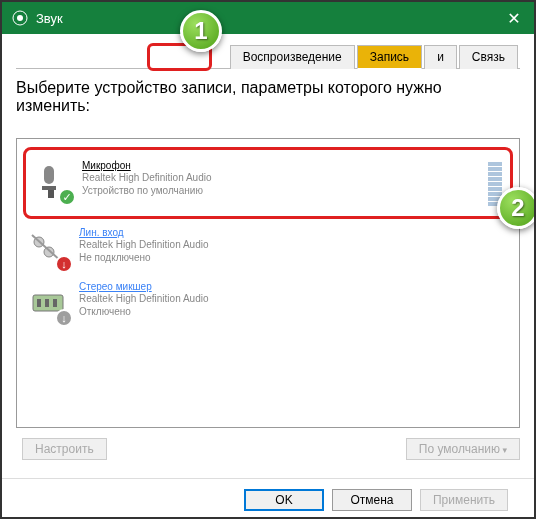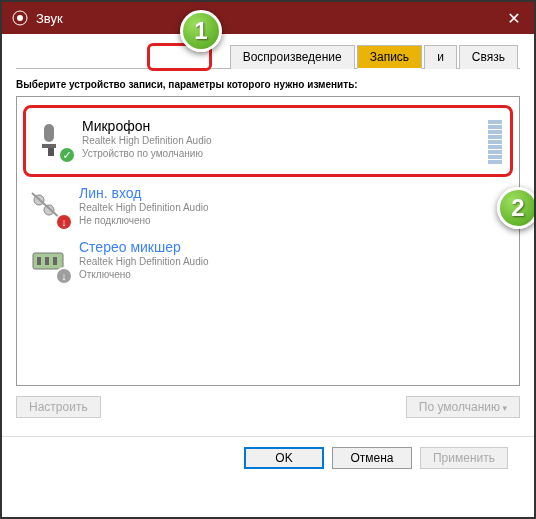--- a/index.html
+++ b/index.html
@@ -1,50 +1,50 @@
 <!DOCTYPE html>
 <html><head>
   <meta charset="utf-8">
   <style>
     * { margin: 0; padding: 0; box-sizing: border-box; }
     body { font-family: 'Segoe UI', Tahoma, sans-serif; font-size: 12px; background: #fff; width: 536px; height: 519px; position: relative; border: 2px solid #333; }
     
-    .titlebar { background: #7f1d1d; color: #fff; height: 32px; display: flex; align-items: center; padding: 0 10px; }
+    .titlebar { background: #15803d; color: #fff; height: 32px; display: flex; align-items: center; padding: 0 10px; }
     .titlebar-icon { width: 16px; height: 16px; margin-right: 8px; }
     .titlebar-title { flex: 1; font-size: 13px; }
     .close-btn { width: 40px; height: 32px; display: flex; align-items: center; justify-content: center; margin-right: -10px; cursor: pointer; font-size: 16px; color: #fff; }
     
     .content { padding: 10px 14px; }
     
     .tabs { display: flex; border-bottom: 1px solid #bbb; margin-bottom: 8px; position: relative; justify-content: flex-end; }
     .tab { padding: 4px 12px; border: 1px solid #bbb; border-bottom: none; background: #f0f0f0; margin-right: 2px; font-size: 12px; cursor: pointer; position: relative; top: 1px; }
     .tab.active { background: #eab308; border-bottom: 1px solid #fff; z-index: 1; }
     
-    .instruction { font-size: 10px; margin-bottom: 4px; padding: 2px 0; font-weight: bold; }
+    .instruction { font-size: 16px; margin-bottom: 21px; padding: 2px 0; }
     
     .device-list { border: 1px solid #999; background: #fff; height: 290px; padding: 6px; overflow: auto; }
     
     .device { display: flex; align-items: flex-start; padding: 6px 4px; position: relative; }
     .device.highlighted { border: 3px solid #e02020; border-radius: 8px; padding: 10px 4px; margin: 2px 0; }
     
     .device-icon { width: 42px; height: 42px; margin-right: 10px; position: relative; flex-shrink: 0; }
     .status-badge { position: absolute; bottom: -4px; right: -4px; width: 18px; height: 18px; border-radius: 50%; display: flex; align-items: center; justify-content: center; font-size: 11px; color: #fff; border: 2px solid #fff; }
     .status-badge.ok { background: #4caf50; }
     .status-badge.down { background: #d32f2f; }
     .status-badge.disabled { background: #9e9e9e; }
     
     .device-info { flex: 1; }
-    .device-name { font-size: 14px; color: #000; }
+    .device-name { font-size: 10px; color: #000; text-decoration: underline; }
     .device-desc { font-size: 10px; color: #888; line-height: 1.3; }
     .device.dim .device-name { color: #3b82f6; }
     
     .level-meter { width: 14px; height: 46px; display: flex; flex-direction: column; justify-content: flex-end; gap: 1px; margin-right: 4px; }
     .level-bar { height: 4px; background: #adc5dd; }
     
-    .bottom-buttons { display: flex; margin-top: 10px; gap: 20px; }
+    .bottom-buttons { display: flex; margin-top: 10px; gap: 20px; margin-left: 6px; }
     .spacer { flex: 1; }
     .btn { padding: 3px 12px; font-size: 12px; border: 1px solid #999; background: #f0f0f0; cursor: pointer; font-family: inherit; min-width: 80px; }
     .btn:disabled { color: #aaa; border-color: #ccc; }
     .btn.default { border: 2px solid #0078d7; padding: 2px 11px; }
     .dropdown-arrow::after { content: ' ▾'; font-size: 9px; }
     
     .dialog-buttons { display: flex; justify-content: flex-end; gap: 8px; padding: 10px 26px; border-top: 1px solid #ddd; margin-top: 8px; }
     
     .callout { position: absolute; width: 42px; height: 42px; border-radius: 50%; background: radial-gradient(circle at 35% 30%, #9cdf5e, #4ea017); border: 3px solid #fff; box-shadow: 0 2px 6px rgba(0,0,0,0.5); display: flex; align-items: center; justify-content: center; font-size: 24px; font-weight: bold; color: #fff; text-shadow: 1px 1px 2px rgba(0,0,0,0.5); z-index: 100; }
     .callout-1 { top: 8px; left: 178px; }

